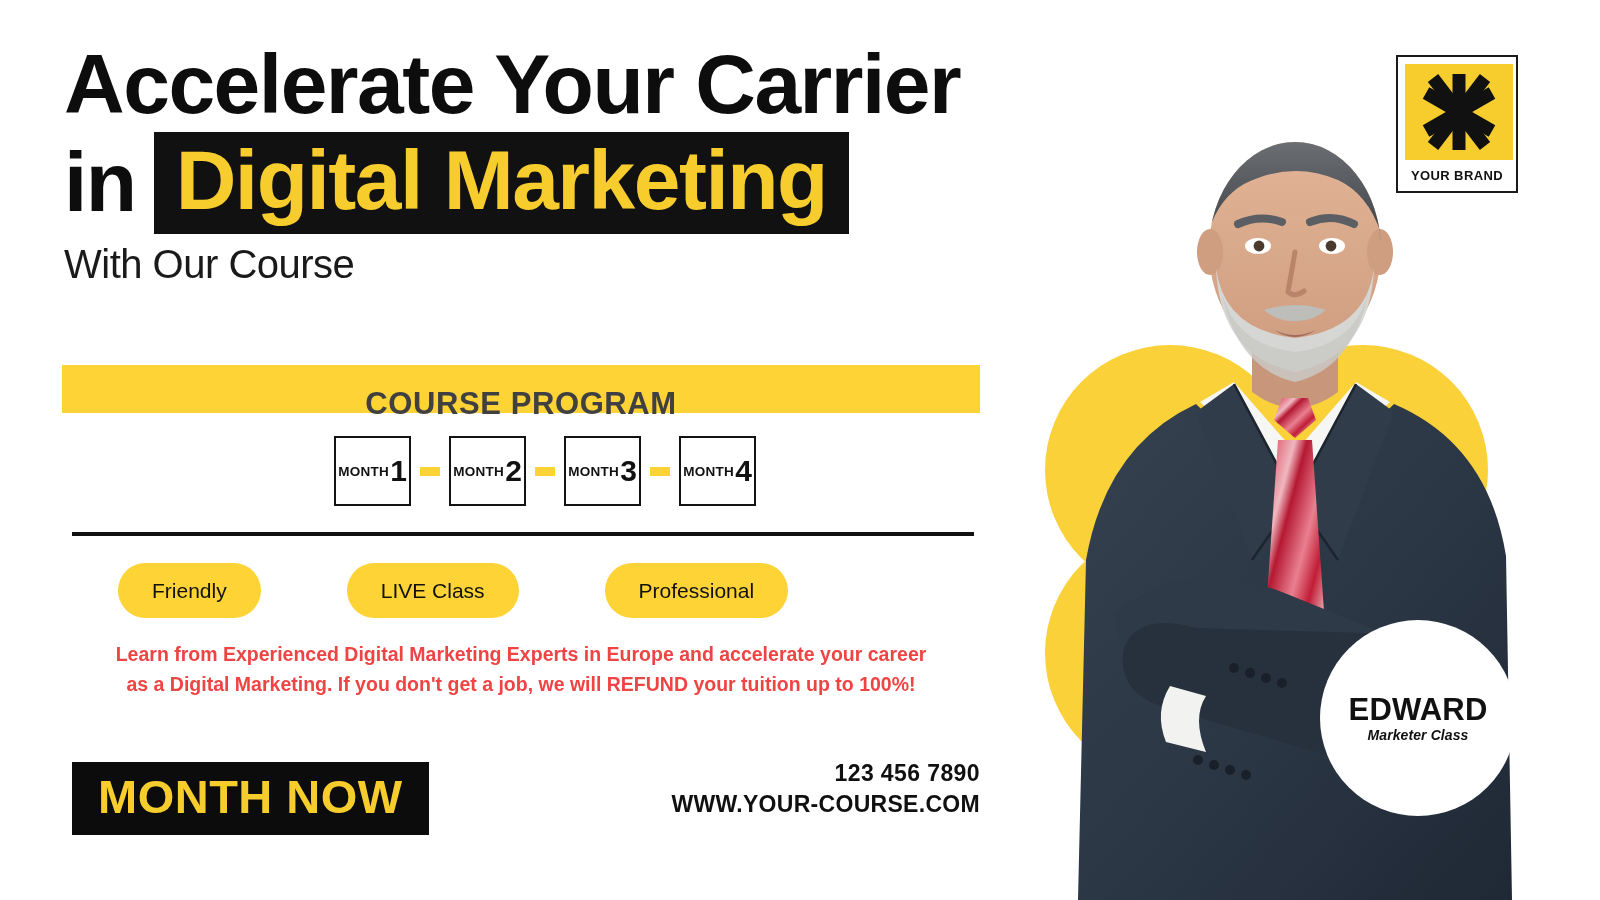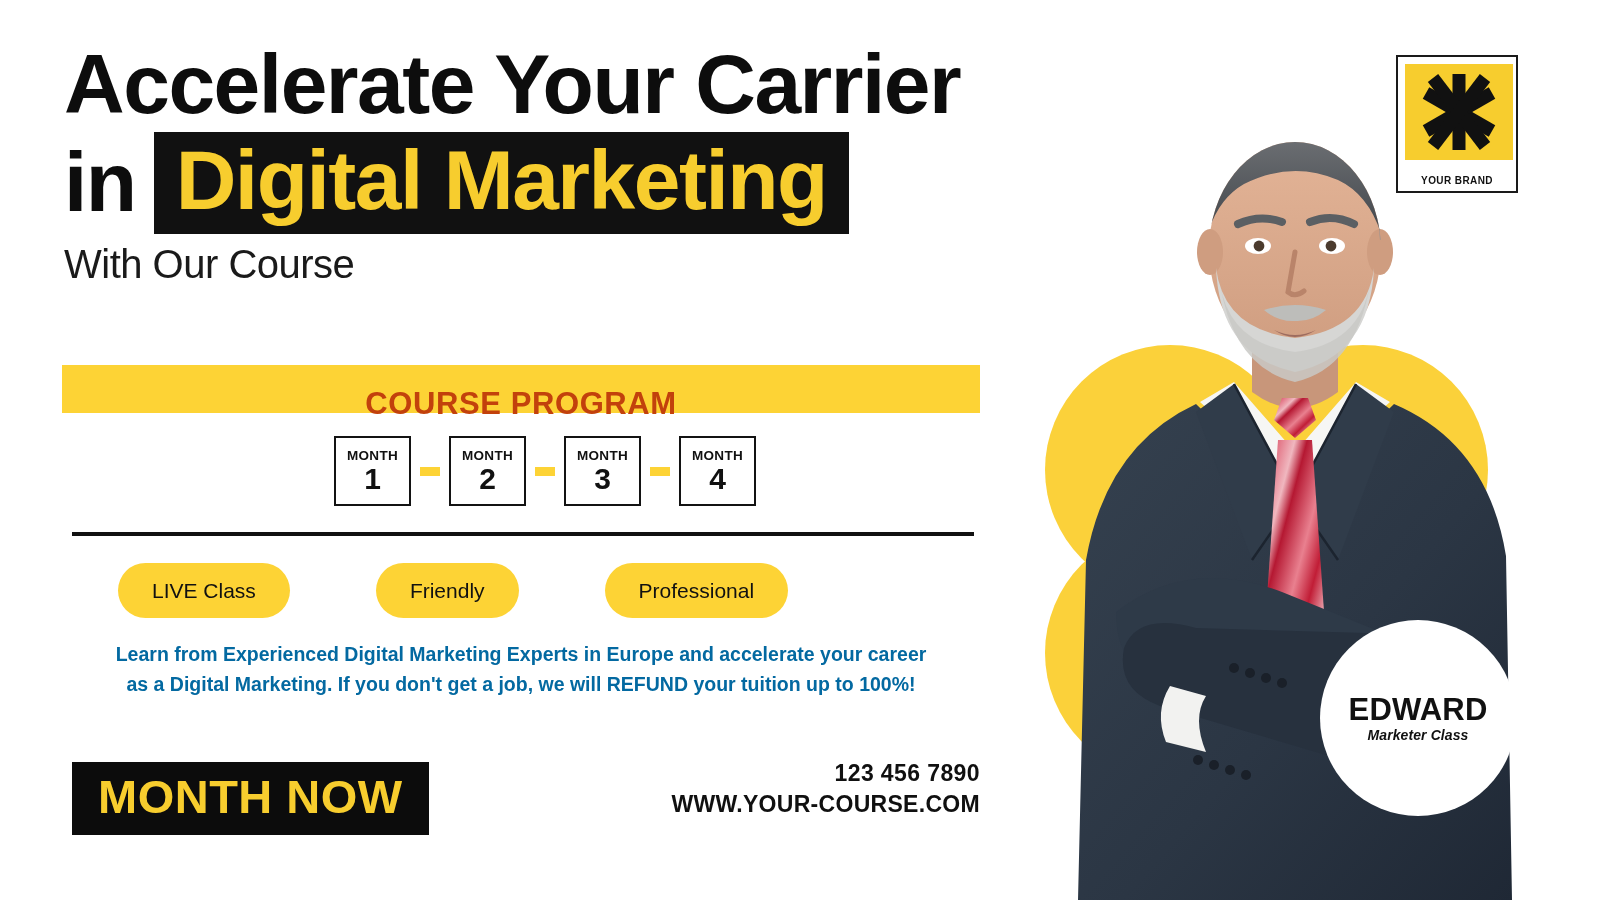--- a/index.html
+++ b/index.html
@@ -45,32 +45,32 @@
   }
 
   
   .program-bar {
     position:absolute; left:62px; top:365px;
     width:918px; height:48px;
     background:#fdd335;
     display:flex; align-items:center; justify-content:center;
   }
   .program-bar-label {
-    font-size:31px; font-weight:700; color:#c2410c; letter-spacing:0.6px;margin-top:30px;
+    font-size:31px; font-weight:700; color:#404040; letter-spacing:0.6px;margin-top:30px;
   }
 
   
   .months {
     position:absolute; left:334px; top:436px;
     display:flex; align-items:center;
   }
   .month-box {
     width:77px; height:70px;
     border:2.5px solid #131313; background:#ffffff;
-    display:flex; flex-direction:column;
+    display:flex; flex-direction:row;
     align-items:center; justify-content:center; gap:1px;
   }
   .month-word { font-size:13.5px; font-weight:700; color:#111; letter-spacing:0.3px; }
   .month-num  { font-size:30px; font-weight:700; color:#111; line-height:1; }
   .month-connector {
     width:20px; height:9px; background:#fdd335; margin:0 9px; flex:none;
   }
 
   
   .divider {
@@ -85,21 +85,21 @@
     background:#fdd335; border-radius:28px;
     display:flex; align-items:center; justify-content:center;
     font-size:21px; font-weight:400; color:#111111;
     white-space:nowrap;
   }
 
   
   .description {
     position:absolute; left:78px; top:641px; width:886px;
     text-align:center; font-size:19.5px; font-weight:700;
-    color:#0369a1; line-height:1.42;
+    color:#ef4444; line-height:1.42;
   }
   .description p + p { margin-top:2px; }
 
   
   .join-btn {
     position:absolute; left:72px; top:762px;
     background:#0c0c0c; padding:11px 26px 15px 26px;
   }
   .join-label {
     font-size:47px; font-weight:700; color:#f7cd2e; letter-spacing:0.5px; line-height:1;
@@ -120,22 +120,22 @@
     position:absolute; left:1396px; top:55px;
     width:122px; height:138px;
     border:2.5px solid #1a1a1a; background:#ffffff;
     padding:7px 7px 0 7px;
   }
   .brand-mark {
     width:108px; height:96px; background:#f7cd2e;
     position:relative; overflow:hidden;
   }
   .brand-name {
-    text-align:center; font-size:10px; font-weight:700;
-    color:#111111; letter-spacing:0.4px; margin-top:15px;
+    text-align:center; font-size:13px; font-weight:700;
+    color:#111111; letter-spacing:0.4px; margin-top:8px;
   }
 
   
   .hero { position:absolute; left:1020px; top:0; width:580px; height:900px; }
   .circle { position:absolute; border-radius:50%; background:#fbd13a; }
   .c1 { left:25px;  top:345px; width:250px; height:250px; }
   .c2 { left:218px; top:345px; width:250px; height:250px; }
   .c3 { left:25px;  top:528px; width:250px; height:250px; }
   .c4 { left:218px; top:528px; width:250px; height:250px; }
 
@@ -193,22 +193,22 @@
     <span class="month-connector"></span>
     <div class="month-box">
       <span class="month-word">MONTH</span>
       <span class="month-num">4</span>
     </div>
   </div>
 
   <div class="divider"></div>
 
   <div class="pills">
+    <div class="pill">Friendly</div>
     <div class="pill">LIVE Class</div>
-    <div class="pill">Friendly</div>
     <div class="pill">Professional</div>
   </div>
 
   <div class="description">
     <p>Learn from Experienced Digital Marketing Experts in Europe and accelerate your career</p>
     <p>as a Digital Marketing. If you don't get a job, we will REFUND your tuition up to 100%!</p>
   </div>
 
   <div class="join-btn">
     <span class="join-label">MONTH NOW</span>

